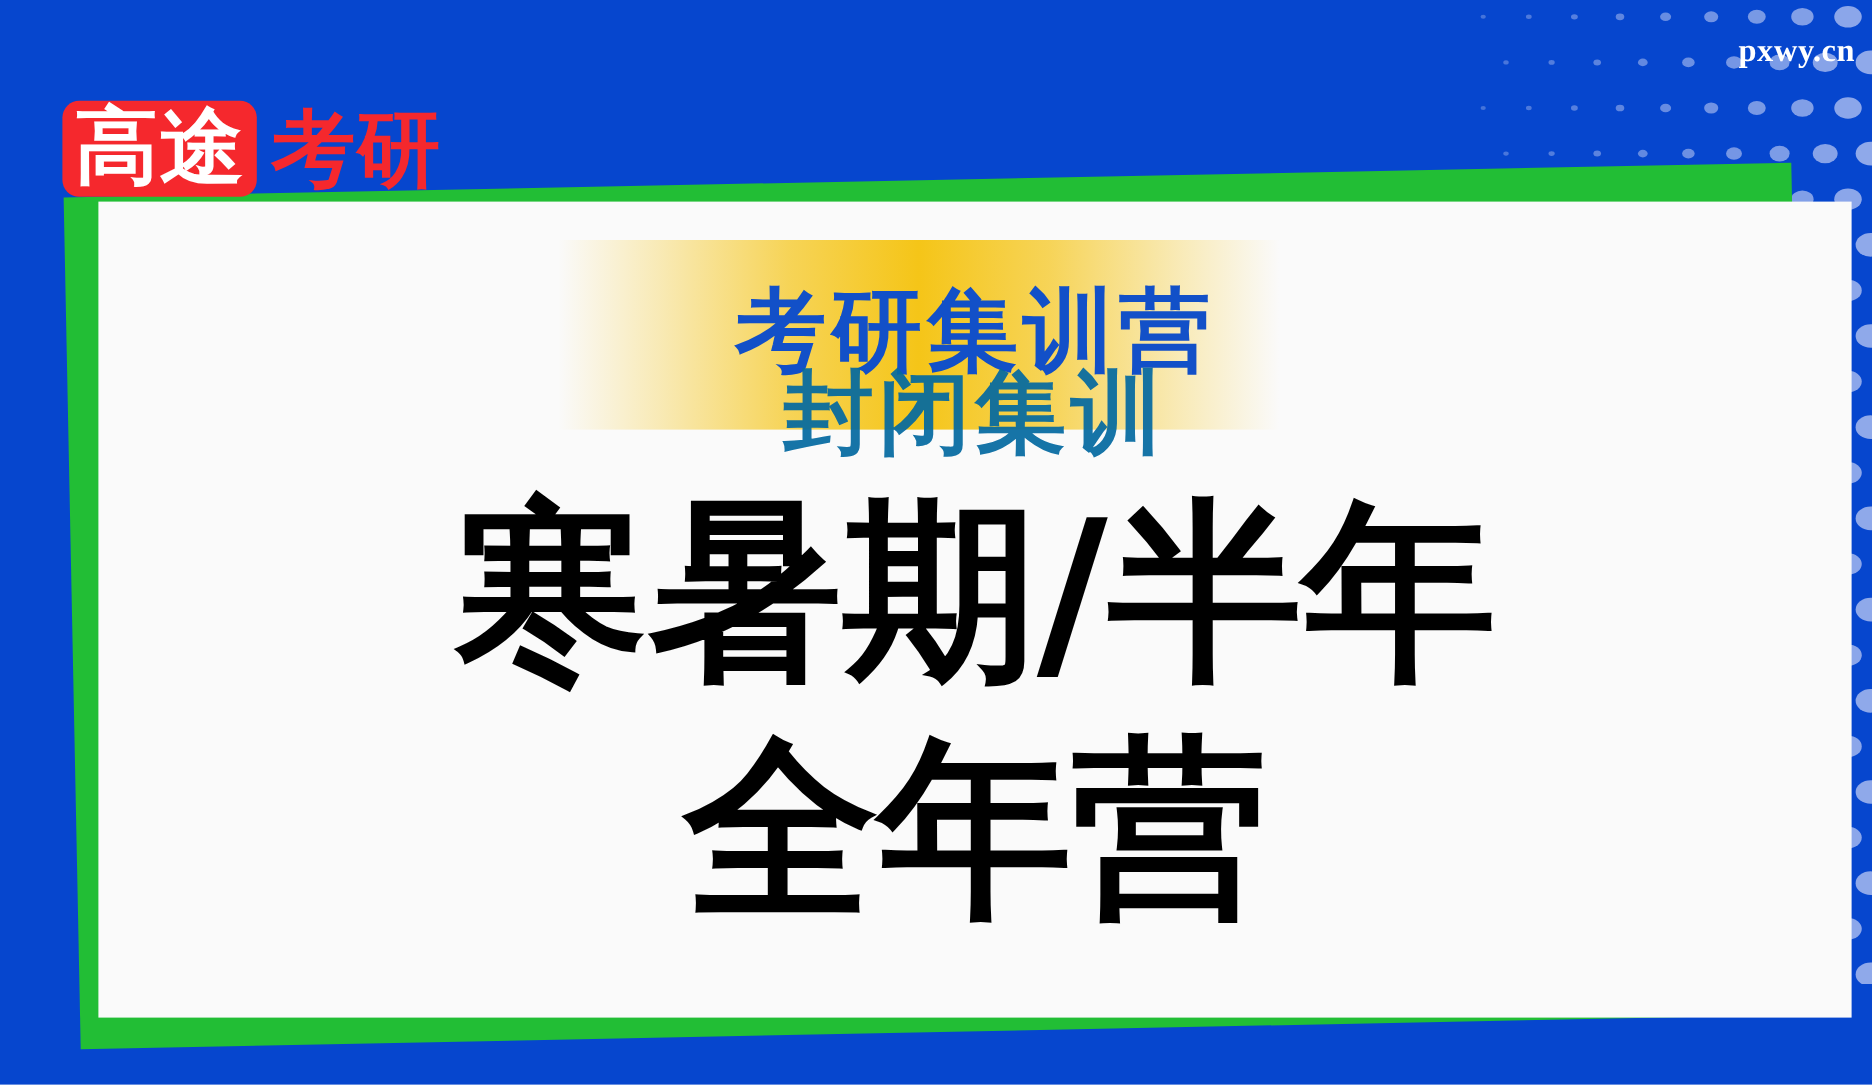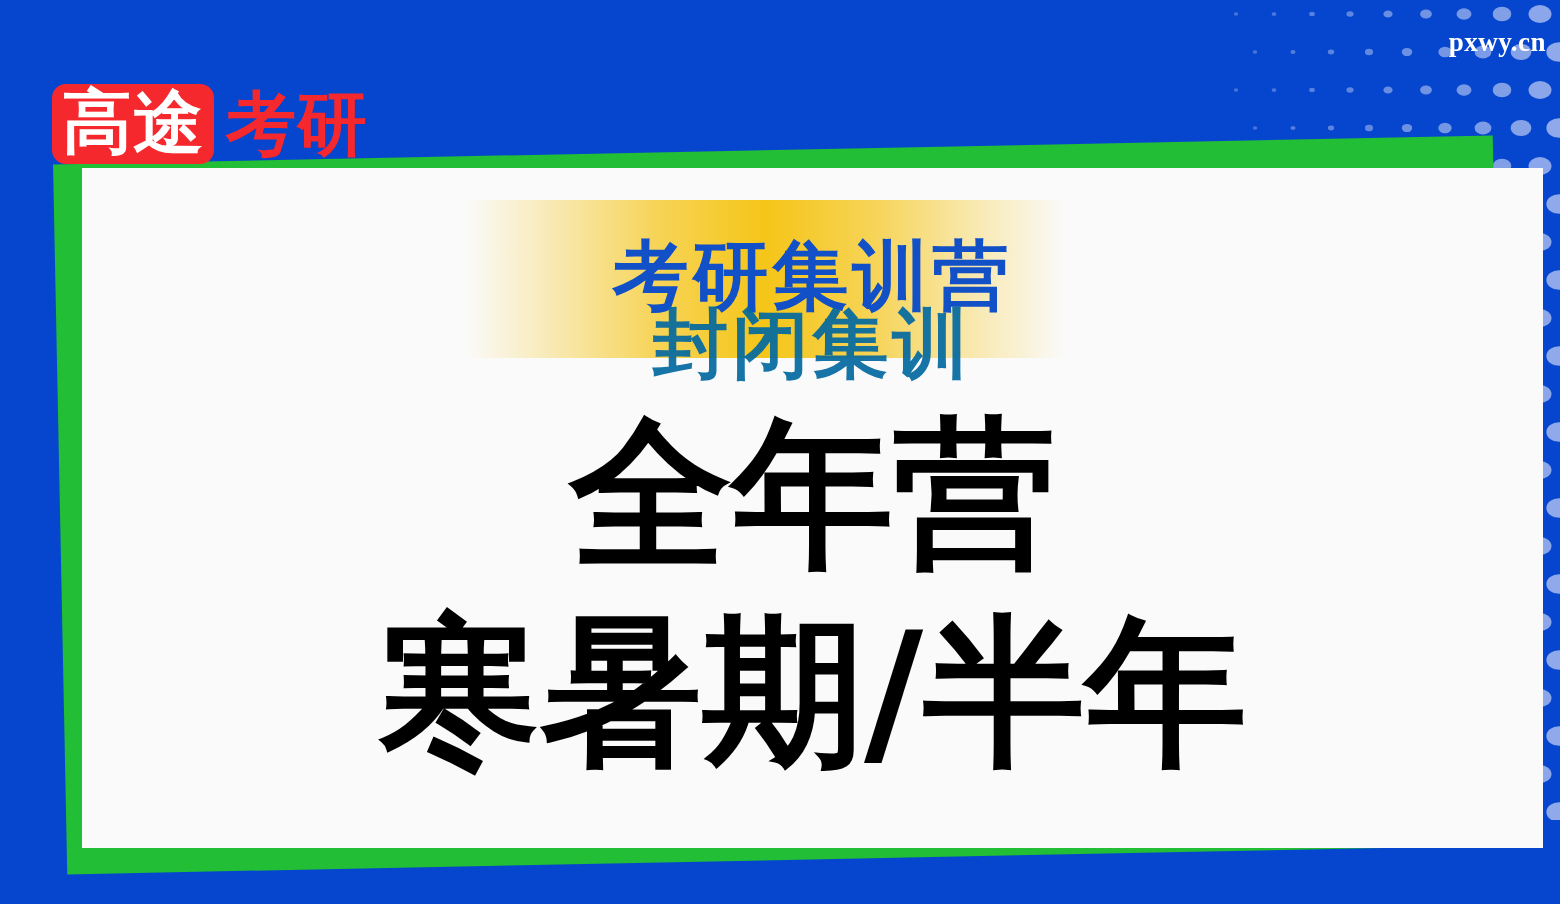--- a/index.html
+++ b/index.html
@@ -412,19 +412,19 @@
   <div class="card">
 
     <div class="band-wrap">
       <div class="band-gradient"></div>
       <div class="band-title">考研集训营</div>
     </div>
 
     <div class="ghost-title">封闭集训</div>
 
     <div class="headline">
+      <div class="headline-line">寒暑期/半年</div>
       <div class="headline-line">全年营</div>
-      <div class="headline-line">寒暑期/半年</div>
     </div>
 
   </div>
 
 </div>
 
 </body></html>

